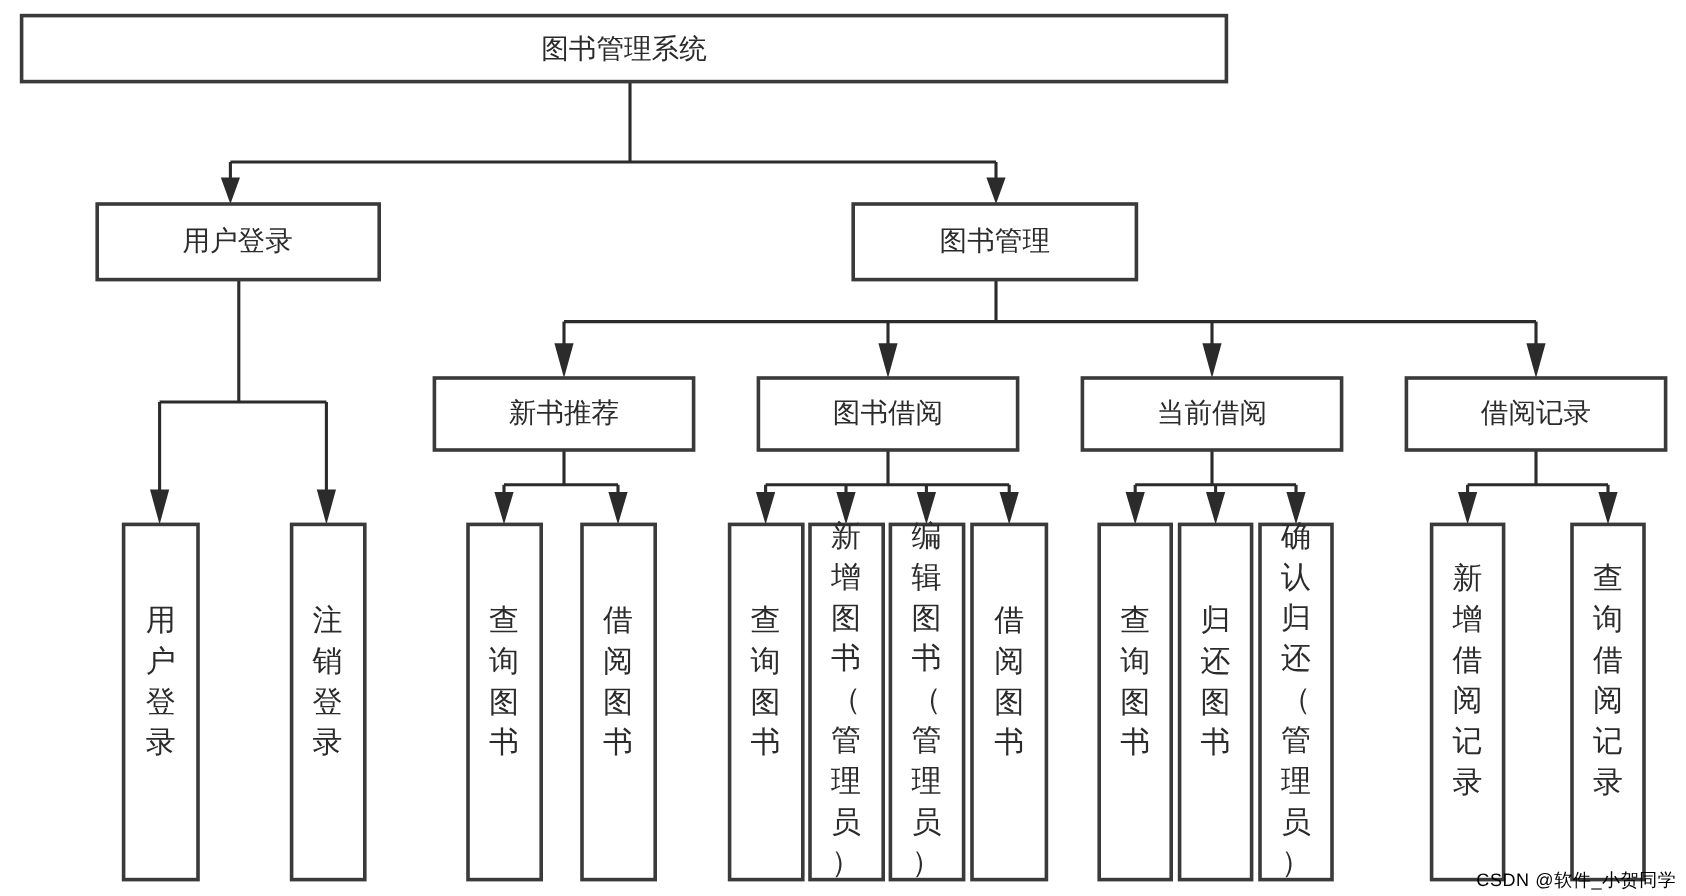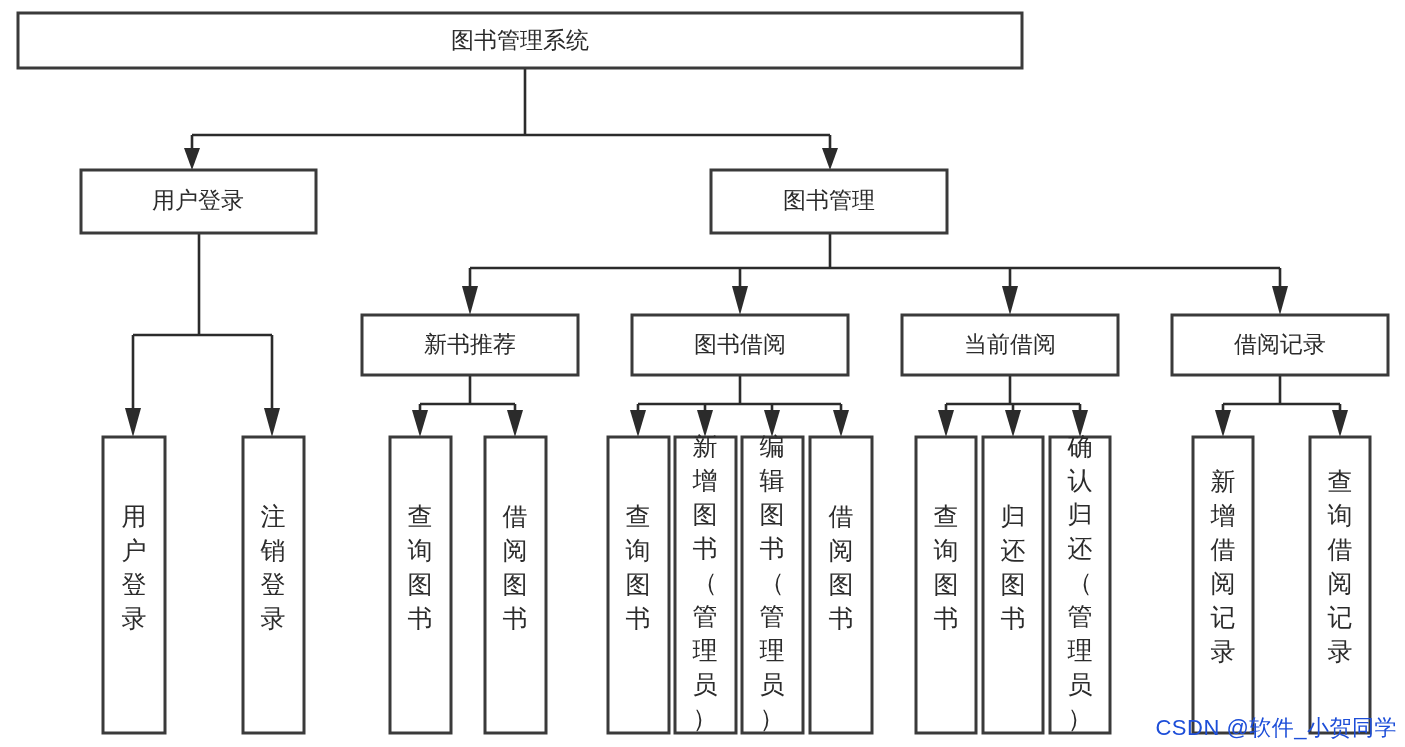--- a/index.html
+++ b/index.html
@@ -44,22 +44,22 @@
   }
   .arrow-head {
     fill: #2b2b2b;
     stroke: none;
   }
   .watermark-text {
     position: absolute;
     right: 8px;
     bottom: 4px;
     font-family: "Liberation Sans", "DejaVu Sans", sans-serif;
-    font-size: 22px;
-    color: #1d4ed8;
+    font-size: 15px;
+    color: #000000;
     white-space: nowrap;
     letter-spacing: 0.5px;
     pointer-events: none;
   }
 </style>
 </head>
 <body>
 
 <svg id="diagram" viewBox="0 0 1405 747" xmlns="http://www.w3.org/2000/svg">
 

